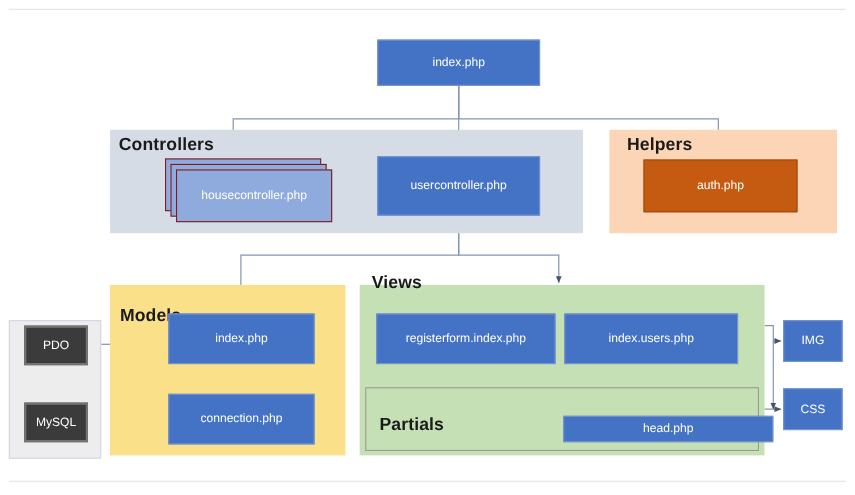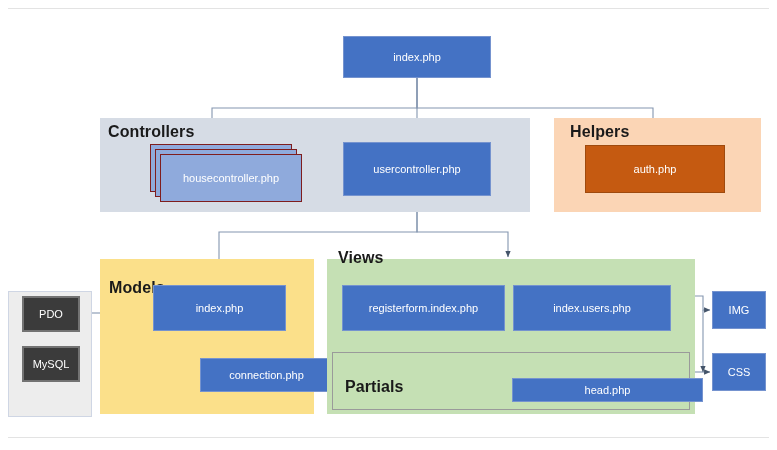--- a/index.html
+++ b/index.html
@@ -86,27 +86,27 @@
   .node-orange { background: #c55a11; border: 1px solid #9e4a0e; text-align: right; }
   .node-dark   { background: #3b3b3b; border: 2px solid #737373; }
 
   #node-index        { left: 343px; top: 36px;  width: 148px; height: 42px; }
   #node-house-b      { left: 150px; top: 144px; width: 142px; height: 48px; }
   #node-house-m      { left: 155px; top: 149px; width: 142px; height: 48px; }
   #node-house        { left: 160px; top: 154px; width: 142px; height: 48px; }
   #node-usercontroller { left: 343px; top: 142px; width: 148px; height: 54px; }
   #node-auth         { left: 585px; top: 145px; width: 140px; height: 48px; }
   #node-users        { left: 153px; top: 285px; width: 133px; height: 46px; }
-  #node-connection   { left: 153px; top: 358px; width: 133px; height: 34px; margin-left: 47px; }
+  #node-connection   { left: 153px; top: 358px; width: 133px; height: 46px; }
   #node-registerform { left: 342px; top: 285px; width: 163px; height: 46px; }
   #node-indexview    { left: 513px; top: 285px; width: 158px; height: 46px; }
   #node-footer       { left: 344px; top: 378px; width: 158px; height: 24px; }
   #node-head         { left: 512px; top: 378px; width: 191px; height: 24px; }
   #node-pdo          { left: 22px;  top: 296px; width: 58px;  height: 36px; }
-  #node-mysql        { left: 22px;  top: 346px; width: 58px;  height: 36px; }
+  #node-mysql        { left: 22px;  top: 366px; width: 58px;  height: 36px; }
   #node-img          { left: 712px; top: 291px; width: 54px;  height: 38px; }
   #node-css          { left: 712px; top: 353px; width: 54px;  height: 38px; }
 
   
   #connectors {
     position: absolute;
     left: 0; top: 0;
     width: 777px; height: 450px;
     pointer-events: none;
   }

